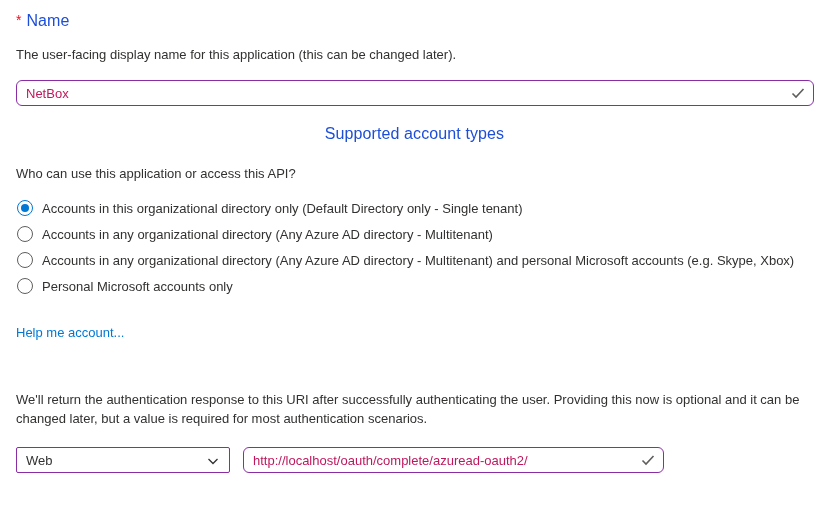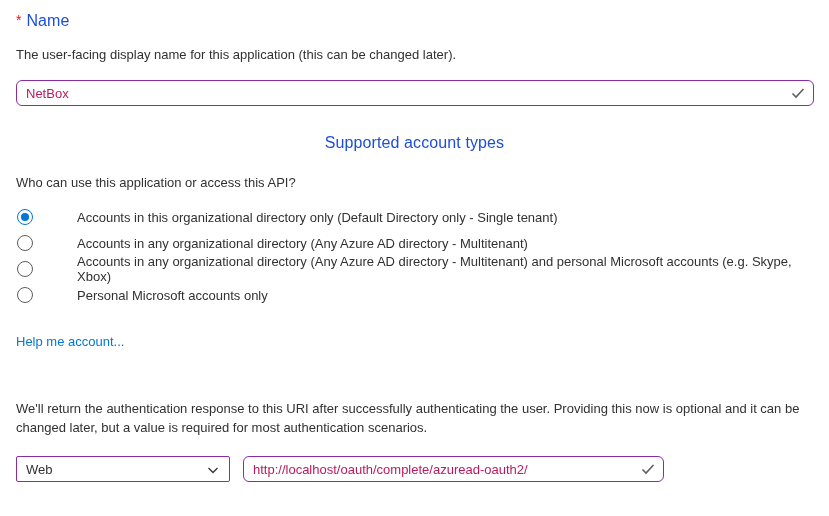--- a/index.html
+++ b/index.html
@@ -55,29 +55,28 @@
   .input-check {
     position: absolute;
     right: 8px;
     top: 5px;
     width: 16px;
     height: 16px;
     pointer-events: none;
   }
 
   
-  .accounts-section { margin-top: 28px; }
+  .accounts-section { margin-top: 19px; }
   .accounts-question { margin-top: 21px; }
   .radio-group { margin-top: 12px; }
   .radio-row {
     display: flex;
     align-items: center;
     height: 26px;
     cursor: pointer;
-    gap: 35px;
   }
   .radio-circle {
     width: 16px;
     height: 16px;
     border: 1px solid #605e5c;
     border-radius: 50%;
     margin-left: 1px;
     margin-right: 9px;
     flex: 0 0 auto;
     position: relative;

